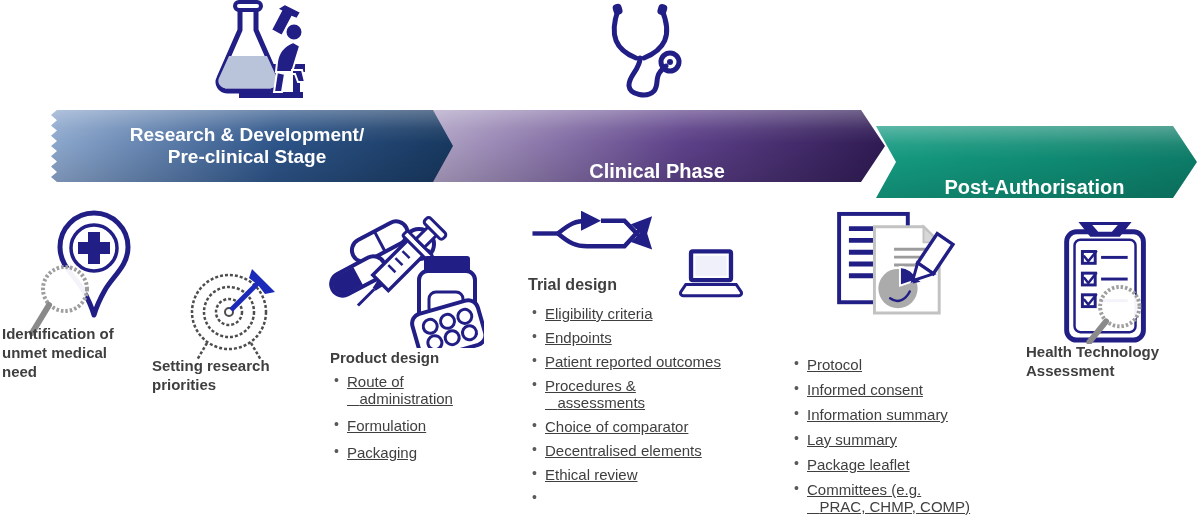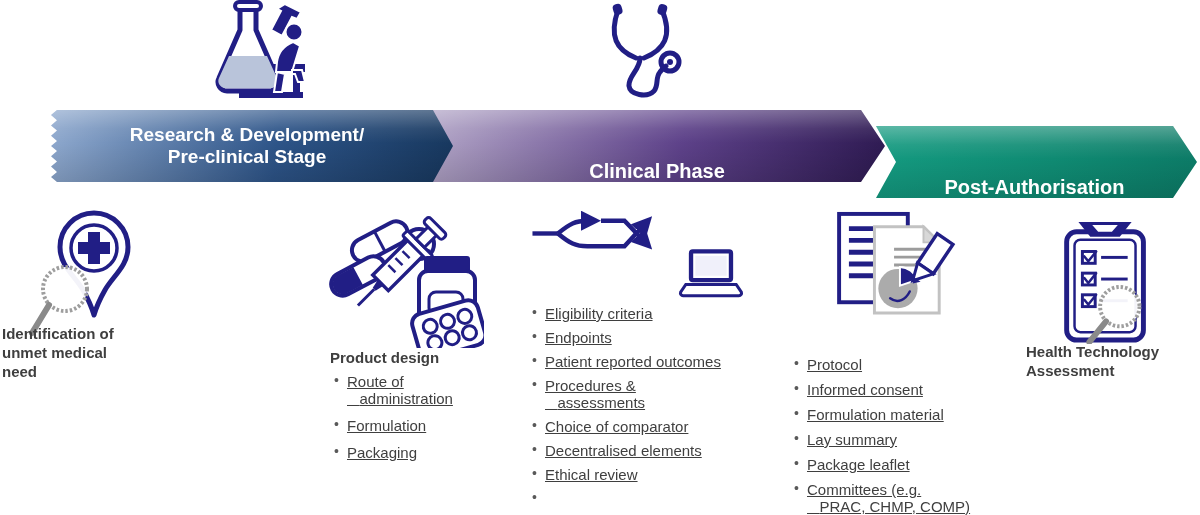--- a/index.html
+++ b/index.html
@@ -115,20 +115,36 @@
       <circle class="ns" stroke-width="3.5" cx="66" cy="40" r="23"></circle>
       <path class="nfill" d="M60,24 h12 v10 h10 v12 h-10 v10 h-12 v-10 h-10 v-12 h10 z"></path>
       <circle class="lens" cx="37" cy="81" r="22"></circle>
       <line class="handle" x1="21" y1="97" x2="4" y2="125"></line>
     </svg>
     <div class="col-title" style="left:0;top:118px;width:145px">Identification of
 unmet medical
 need</div>
   </div>
 
+  <div class="col" style="left:150px;top:266px;width:150px;height:140px">
+    <svg class="icon-svg" style="left:25px;top:0;width:112px;height:98px" viewBox="0 0 112 98">
+      <g class="tg">
+        <circle cx="54" cy="46" r="37"></circle>
+        <circle cx="54" cy="46" r="25"></circle>
+        <circle cx="54" cy="46" r="13"></circle>
+        <line x1="32" y1="77" x2="22" y2="94"></line>
+        <line x1="76" y1="77" x2="86" y2="94"></line>
+      </g>
+      <circle cx="54" cy="46" r="4" fill="#fff" stroke="#4d4d4d" stroke-width="2"></circle>
+      <line class="darts" x1="56" y1="44" x2="84" y2="16" stroke-width="5"></line>
+      <path class="dartf" d="M77,3 L100,26 L90,28 L83,19 L74,12 Z"></path>
+    </svg>
+    <div class="col-title" style="left:2px;top:90px;width:150px">Setting research
+priorities</div>
+  </div>
 
   <div class="col col-product" style="left:322px;top:204px;width:170px;height:280px">
     <svg class="icon-svg" style="left:0;top:0;width:162px;height:144px" viewBox="0 0 162 144">
       <g transform="rotate(-28 58 38)">
         <rect class="wn" stroke-width="4" x="28" y="26" width="60" height="23" rx="11.5"></rect>
         <line class="ns" stroke-width="3" x1="58" y1="26" x2="58" y2="49"></line>
       </g>
       <circle class="wn" stroke-width="4" cx="97" cy="40" r="15"></circle>
       <path class="ns" stroke-width="2.5" d="M86,33 c7,4 15,4 22,0 M86,47 c7,-4 15,-4 22,0"></path>
       <g transform="rotate(-28 35 72)">
@@ -180,20 +196,21 @@
         <path d="M28,24 C40,14 46,11 58,11 L66,11" marker-end="url(#ah)"></path>
         <path d="M72,11 H96 L120,36" marker-end="url(#ah)"></path>
         <path d="M28,24 C40,34 46,37 58,37 H96 L120,11" marker-end="url(#ah)"></path>
       </g>
     </svg>
     <svg class="icon-svg" style="left:150px;top:38px;width:66px;height:56px" viewBox="0 0 76 58">
       <rect class="wn" stroke-width="5" x="15" y="3" width="46" height="33" rx="2"></rect>
       <rect class="screenfill" x="20" y="8" width="36" height="23"></rect>
       <path class="wn" stroke-width="3.5" d="M9,41 H67 L73,50 a3,3 0 0 1 -3,4 H6 a3,3 0 0 1 -3,-4 z"></path>
     </svg>
+    <div class="col-title" style="left:0;top:67px;width:200px;font-size:16px">Trial design</div>
     <ul class="bullets" style="left:2px;top:97px;width:240px">
         <li><span class="dot">•</span><span class="txt">Eligibility criteria</span></li>
         <li><span class="dot">•</span><span class="txt">Endpoints</span></li>
         <li><span class="dot">•</span><span class="txt">Patient reported outcomes</span></li>
         <li><span class="dot">•</span><span class="txt">Procedures &amp;
    assessments</span></li>
         <li><span class="dot">•</span><span class="txt">Choice of comparator</span></li>
         <li><span class="dot">•</span><span class="txt">Decentralised elements</span></li>
         <li><span class="dot">•</span><span class="txt">Ethical review</span></li>
         <li><span class="dot">•</span></li>
@@ -220,21 +237,21 @@
       <circle class="pie" cx="66" cy="80" r="20"></circle>
       <path class="nfill" stroke="#fff" stroke-width="2" d="M68,77 L68,58 A20,20 0 0 1 86,71 Z"></path>
       <path class="wn" stroke-width="3.5" d="M106,24 l16,11 -20,30 -16,-11 z"></path>
       <path class="wn" stroke-width="3" d="M86,54 l16,11 -21,7 z"></path>
       <path class="nfill" d="M83,69 l6,4 -8,2 z"></path>
       <path class="ns round" stroke-width="2.5" d="M58,90 c8,6 16,1 20,-7"></path>
     </svg>
     <ul class="bullets" style="left:4px;top:148px;width:225px">
         <li><span class="dot">•</span><span class="txt">Protocol</span></li>
         <li><span class="dot">•</span><span class="txt">Informed consent</span></li>
-        <li><span class="dot">•</span><span class="txt">Formulation material</span></li>
+        <li><span class="dot">•</span><span class="txt">Information summary</span></li>
         <li><span class="dot">•</span><span class="txt">Lay summary</span></li>
         <li><span class="dot">•</span><span class="txt">Package leaflet</span></li>
         <li><span class="dot">•</span><span class="txt">Committees (e.g.
    PRAC, CHMP, COMP)</span></li>
       </ul>
   </div>
 
   <div class="col" style="left:1026px;top:218px;width:170px;height:180px">
     <svg class="icon-svg" style="left:30px;top:2px;width:102px;height:124px" viewBox="0 0 102 126">
       <rect class="wn" stroke-width="5" x="10" y="12" width="78" height="110" rx="10"></rect>

